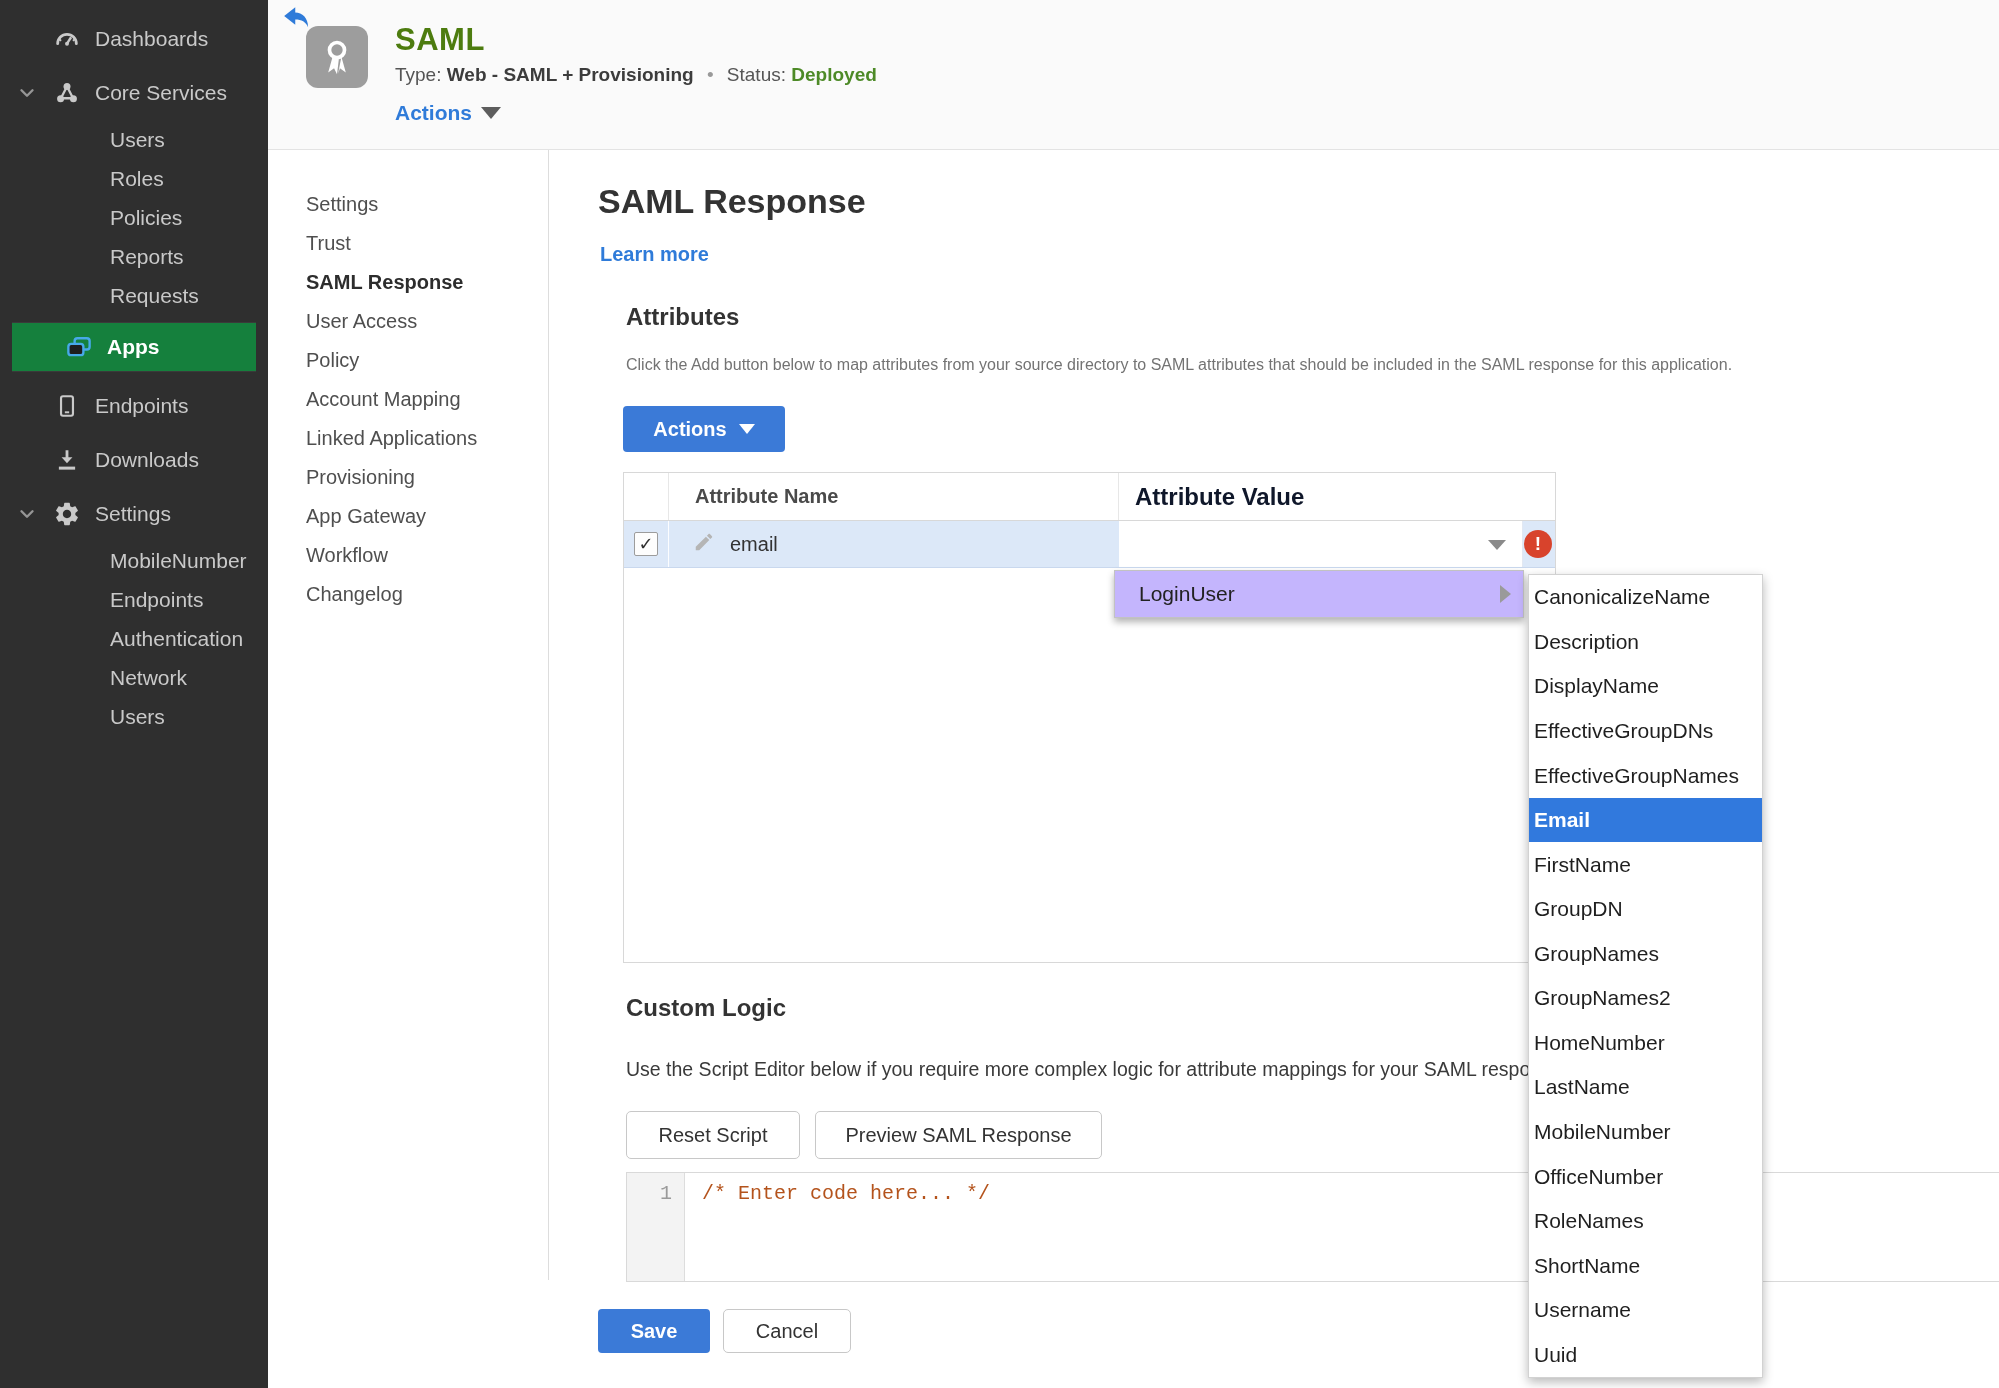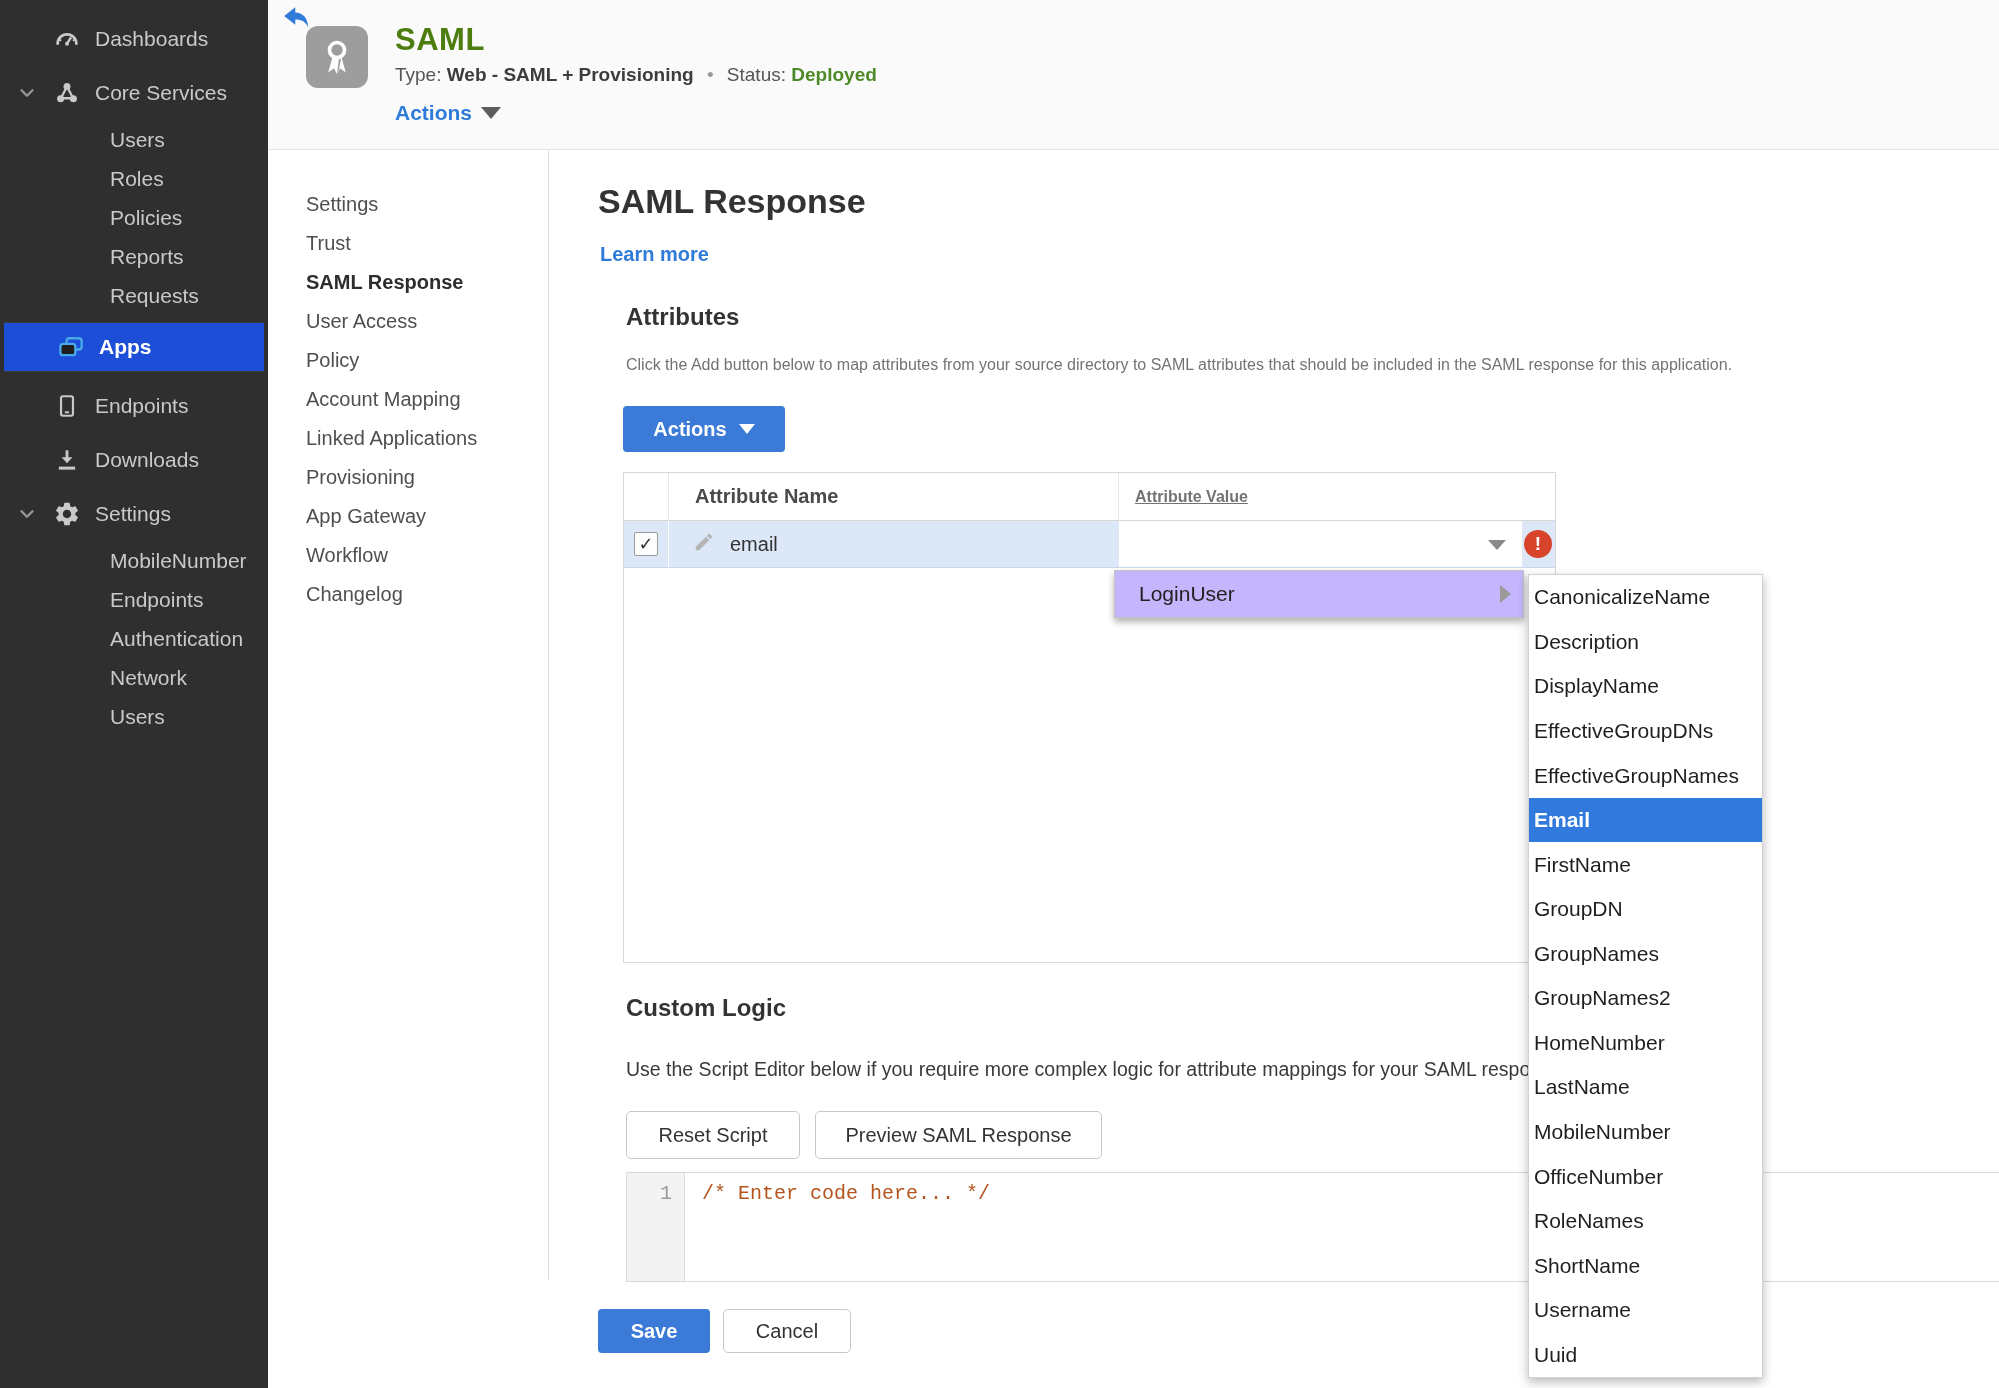--- a/index.html
+++ b/index.html
@@ -8,21 +8,21 @@
   .abs{position:absolute;}
 
   
   .sidebar{position:absolute;left:0;top:0;width:268px;height:1388px;background:#2f2f2f;padding-top:12px;box-sizing:border-box;}
   .side-row{position:relative;height:54px;display:flex;align-items:center;color:#c9c9c9;font-size:21px;cursor:pointer;}
   .side-row .chev{position:absolute;left:16px;width:22px;height:22px;opacity:.75;}
   .side-row .ic{position:absolute;left:52px;width:30px;height:30px;display:flex;align-items:center;justify-content:center;}
   .side-row .lbl{margin-left:95px;}
   .side-sub{height:39px;}
   .side-sub .lbl{margin-left:110px;}
-  .side-row.active{background:#1d4ed8;color:#fff;font-weight:bold;height:48px;margin:7px 4px;
+  .side-row.active{background:#15803d;color:#fff;font-weight:bold;height:48px;margin:7px 12px;
                    border-top:1px solid #3a3a3a;border-bottom:1px solid #3a3a3a;}
 
   
   .app-header{position:absolute;left:268px;top:0;width:1731px;height:150px;background:#fafafa;border-bottom:1px solid #e3e3e3;box-sizing:border-box;}
   .back-btn{position:absolute;left:15px;top:6px;width:28px;height:26px;cursor:pointer;}
   .app-badge{position:absolute;left:38px;top:26px;width:62px;height:62px;border-radius:12px;background:#9d9d9d;display:flex;align-items:center;justify-content:center;}
   .app-title{position:absolute;left:127px;top:22px;font-size:31px;font-weight:bold;color:#4d7c0f;letter-spacing:.5px;}
   .app-sub{position:absolute;left:127px;top:64px;font-size:19px;color:#555;}
   .app-sub b{color:#3c3c3c;}
   .app-sub .dot{color:#999;margin:0 8px;}
@@ -47,21 +47,21 @@
   .actions-btn{position:absolute;left:623px;top:406px;width:162px;height:46px;}
   .actions-btn .caret-down{border-top-color:#fff;border-left-width:8px;border-right-width:8px;border-top-width:10px;margin-left:12px;}
 
   
   .attr-table{position:absolute;left:623px;top:472px;width:933px;height:491px;border:1px solid #d8d8d8;background:#fff;box-sizing:border-box;}
   .t-head{display:flex;height:47px;border-bottom:1px solid #d8d8d8;align-items:center;}
   .t-c1{width:45px;flex:none;height:100%;border-right:1px solid #e7e7e7;box-sizing:border-box;}
   .t-c2{width:450px;flex:none;height:100%;border-right:1px solid #e7e7e7;box-sizing:border-box;display:flex;align-items:center;}
   .t-c3{flex:1;height:100%;display:flex;align-items:center;position:relative;}
   .t-head .t-c2{padding-left:26px;font-size:20px;font-weight:bold;color:#4a4a4a;}
-  .t-head .t-c3{padding-left:16px;font-size:16px;font-weight:bold;color:#737373;box-sizing:border-box;text-decoration:underline;}
+  .t-head .t-c3{padding-left:16px;font-size:24px;font-weight:bold;color:#0f172a;box-sizing:border-box;}
   .t-row{display:flex;height:46px;background:#dce8f8;border-bottom:1px solid #c9d8ee;}
   .t-row .t-c1{display:flex;align-items:center;justify-content:center;border-right:1px solid rgba(255,255,255,.9);}
   .checkbox{width:24px;height:24px;background:#fdfdfd;border:1px solid #9c9c9c;border-radius:2px;box-sizing:border-box;
             display:flex;align-items:center;justify-content:center;font-size:18px;font-weight:bold;color:#2f2f2f;cursor:pointer;}
   .t-row .t-c2{padding-left:24px;gap:15px;border-right:none;}
   .cell-text{font-size:20px;color:#333;}
   .value-combo{position:absolute;left:0;top:0;width:404px;height:100%;background:#fff;cursor:pointer;border-right:1px solid #e2e8f2;box-sizing:border-box;}
   .combo-caret{position:absolute;right:16px;top:19px;width:0;height:0;border-left:9px solid transparent;border-right:9px solid transparent;border-top:10px solid #8a8a8a;}
   .err-badge{position:absolute;right:3px;top:9px;width:28px;height:28px;border-radius:50%;background:#d8432c;color:#fff;
              font-size:19px;font-weight:bold;display:flex;align-items:center;justify-content:center;}

